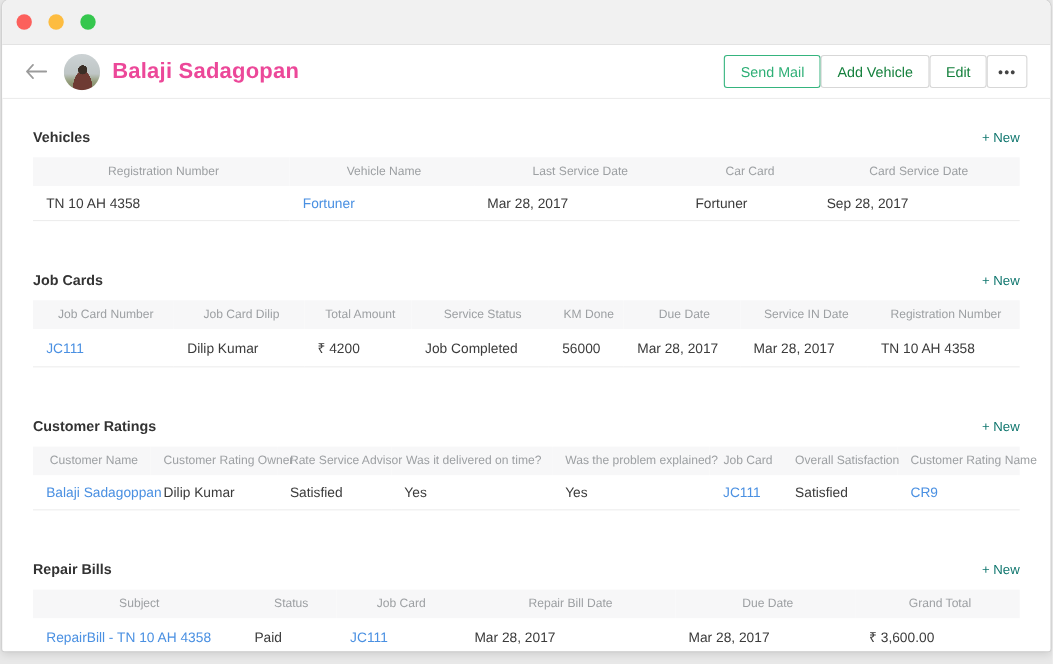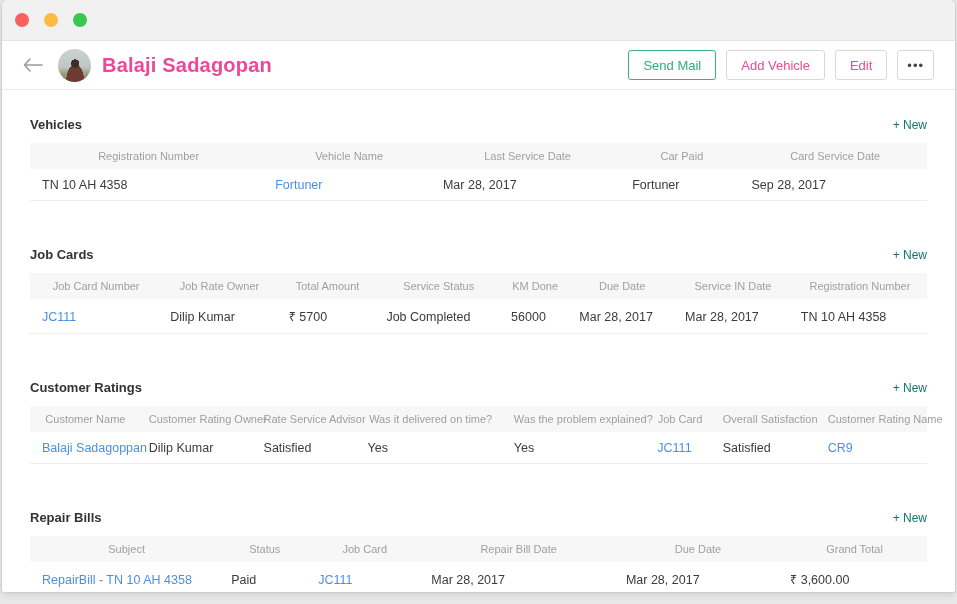--- a/index.html
+++ b/index.html
@@ -18,23 +18,23 @@
   
   .appheader{height:49px;display:flex;align-items:center;padding:0 21px;
              border-bottom:1px solid #ececec;background:#fff;box-sizing:border-box;}
   .back-button{margin-right:15px;display:flex;align-items:center;cursor:pointer;background:none;border:none;padding:0;}
   .avatar{width:33px;height:33px;border-radius:50%;margin-right:11px;flex:none;
           background:
             radial-gradient(circle at 52% 44%, #3a2e26 0 16%, rgba(0,0,0,0) 17%),
             radial-gradient(ellipse at 52% 96%, #6e3b33 0 36%, rgba(0,0,0,0) 37%),
             linear-gradient(180deg,#ccd2d4 0%,#bfc6c6 55%,#97a07f 75%,#7b8160 100%);}
   .page-title{font-size:20px;font-weight:600;color:#ec4899;margin:0;letter-spacing:.2px;}
-  .actions{margin-left:auto;display:flex;gap:10px;align-items:center;}
+  .actions{margin-left:auto;display:flex;align-items:center;}
   .btn{height:30px;padding:0 14px;background:#fff;border:1px solid #d7d7d7;border-radius:3px;
-       font-size:13px;color:#ec4899;font-family:inherit;cursor:pointer;}
+       font-size:13px;color:#15803d;font-family:inherit;cursor:pointer;}
   .btn.green{border-color:#35b47e;color:#2eaf76;}
   .btn.more{padding:0 9px;letter-spacing:1px;color:#444;font-size:13px;}
   
   .content{padding:27px 28px 0;}
   .panel{margin-bottom:46px;}
   .sec-head{display:flex;align-items:center;justify-content:space-between;margin-bottom:11px;gap:41px;}
   .sec-title{font-size:13px;font-weight:700;color:#333;margin:0;}
   .new-link{font-size:12px;color:#0f766e;text-decoration:none;cursor:pointer;}
   table{width:100%;border-collapse:collapse;table-layout:fixed;}
   th{background:#f7f7f8;color:#9da0a3;font-weight:400;font-size:11px;text-align:center;
@@ -88,21 +88,21 @@
               <col style="width:18.7%">
               <col style="width:21.1%">
               <col style="width:13.3%">
               <col>
           </colgroup>
           <thead>
             <tr>
               <th>Registration Number</th>
               <th>Vehicle Name</th>
               <th>Last Service Date</th>
-              <th>Car Paid</th>
+              <th>Car Card</th>
               <th>Card Service Date</th>
             </tr>
           </thead>
           <tbody>
             <tr>
               <td>TN 10 AH 4358</td>
               <td><a class="cell-link">Fortuner</a></td>
               <td>Mar 28, 2017</td>
               <td>Fortuner</td>
               <td>Sep 28, 2017</td>
@@ -123,34 +123,34 @@
               <col style="width:10.9%">
               <col style="width:13.9%">
             <col style="width:7.6%">
               <col style="width:11.8%">
               <col style="width:12.9%">
               <col>
           </colgroup>
           <thead>
             <tr>
               <th>Job Card Number</th>
-              <th>Job Rate Owner</th>
+              <th>Job Card Dilip</th>
               <th>Total Amount</th>
               <th>Service Status</th>
               <th>KM Done</th>
               <th>Due Date</th>
               <th>Service IN Date</th>
               <th>Registration Number</th>
             </tr>
           </thead>
           <tbody>
             <tr>
               <td><a class="cell-link">JC111</a></td>
               <td>Dilip Kumar</td>
-              <td>₹ 5700</td>
+              <td>₹ 4200</td>
               <td>Job Completed</td>
               <td>56000</td>
               <td>Mar 28, 2017</td>
               <td>Mar 28, 2017</td>
               <td>TN 10 AH 4358</td>
             </tr>
           </tbody>
         </table>
       </section>
 

